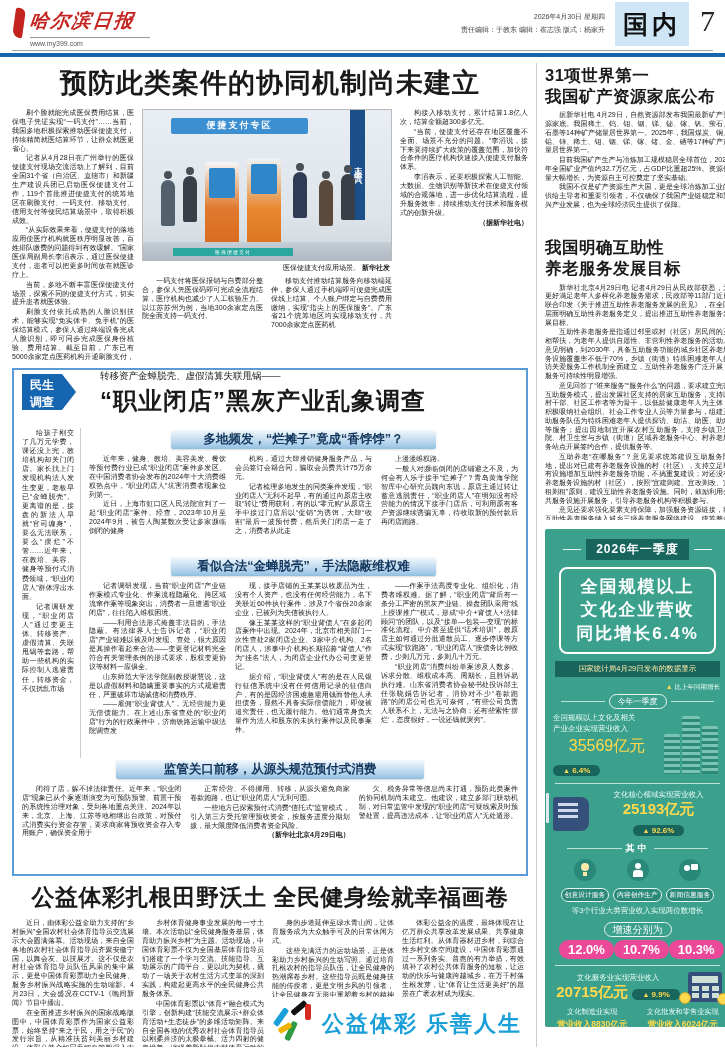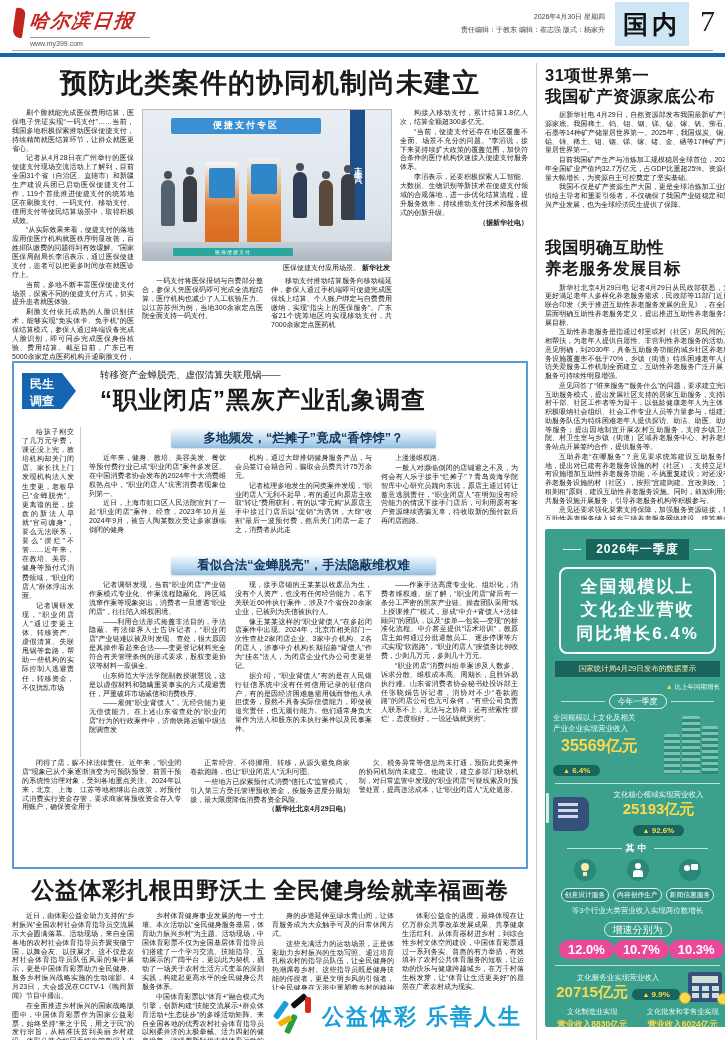--- a/index.html
+++ b/index.html
@@ -22,36 +22,36 @@
   .right-col{width:185px;border-left:1px solid #ccc;padding-left:8px;}
   p{margin:0 0 1px 0;text-indent:2em;text-align:justify;}
   .credit{text-align:right;text-indent:0;font-weight:bold;}
   
   .a1-title{font-size:27px;font-weight:bold;text-align:center;letter-spacing:1px;margin:2px 0 8px 0;}
   .a1-body{display:flex;gap:8px;font-size:7px;line-height:1.27;}
   .a1-c1{width:122px;height:252px;overflow:hidden;}
   .a1-mid{width:250px;}
   .a1-c4{width:128px;height:252px;overflow:hidden;}
   .photo{position:relative;width:250px;height:152px;background:linear-gradient(#e8eef4,#dde4ea 70%,#cfd6dc);overflow:hidden;border:1px solid #bbb;box-sizing:border-box;}
-  .ph-top{position:absolute;left:28px;top:8px;width:150px;height:16px;background:#3c8fd0;color:#fff;font-size:9px;font-weight:bold;display:flex;align-items:center;justify-content:center;letter-spacing:2px;border-radius:2px;}
+  .ph-top{position:absolute;left:28px;top:8px;width:137px;height:16px;background:#3c8fd0;color:#fff;font-size:9px;font-weight:bold;display:flex;align-items:center;justify-content:center;letter-spacing:2px;border-radius:2px;}
   .ph-side{position:absolute;right:26px;top:0;width:15px;height:110px;background:#1d4f8a;color:#fff;writing-mode:vertical-rl;font-size:9px;letter-spacing:2px;display:flex;align-items:center;justify-content:center;}
   .kiosk{position:absolute;width:34px;height:84px;border-radius:4px 4px 0 0;}
   .k1{left:62px;top:52px;background:linear-gradient(#f5f7f9,#e07a2e 55%,#d96a20);}
   .k2{left:104px;top:48px;background:linear-gradient(#eef3f7,#e8882f 60%,#dd7722);}
   .k-screen{position:absolute;left:4px;top:6px;width:26px;height:30px;background:#2f86c8;border-radius:2px;}
   .person{position:absolute;width:14px;height:46px;background:#3a3f47;border-radius:7px 7px 2px 2px;}
   .person:before{content:"";position:absolute;left:3px;top:-9px;width:8px;height:8px;border-radius:50%;background:#4a4f57;}
   .p1{left:18px;top:70px;background:#53616e;} .p2{left:40px;top:66px;} .p3{left:150px;top:62px;background:#2e3d55;} .p4{left:176px;top:70px;background:#5b4a3c;} .p5{left:198px;top:64px;}
   .ph-floor{position:absolute;left:0;bottom:0;width:100%;height:18px;background:linear-gradient(#c6ced6,#aeb8c2);}
   .ph-banner{position:absolute;left:30px;bottom:4px;width:120px;height:8px;background:#2aa8a0;border-radius:1px;color:#fff;font-size:5px;text-align:center;line-height:8px;letter-spacing:1px;}
   .caption{font-size:7px;text-align:right;margin:3px 2px 4px 0;}
   .caption b{font-weight:bold;}
   .a1-mid-text{height:76px;overflow:hidden;column-count:2;column-gap:8px;}
   
-  .inv{border:2px solid #5b9bd5;margin-top:0;padding:6px 8px;box-sizing:border-box;height:508px;overflow:hidden;position:relative;}
+  .inv{border:2px solid #5b9bd5;margin-top:7px;padding:0 8px;box-sizing:border-box;height:508px;overflow:hidden;position:relative;}
   .inv-head{position:relative;min-height:52px;}
   .badge{position:absolute;left:0;top:4px;width:40px;height:36px;background:#1565b0;color:#fff;font-weight:bold;font-size:12px;line-height:1.4;text-align:center;padding-top:3px;box-sizing:border-box;}
   .badge-arrow{position:absolute;left:40px;top:4px;width:14px;height:36px;background:#1565b0;clip-path:polygon(0 0,100% 50%,0 100%);}
   .kicker{margin-left:78px;font-size:9.5px;color:#222;}
   .inv-title{margin-left:78px;font-size:24px;font-weight:bold;letter-spacing:1px;margin-top:2px;}
   .inv-body{display:flex;gap:8px;margin-top:6px;}
   .intro-col{width:52px;font-size:7px;line-height:1.3;border-right:1px solid #ccc;padding-right:6px;height:330px;overflow:hidden;flex-shrink:0;}
   .inv-main{flex:1;}
   .subhead{width:62%;margin:2px auto 6px auto;height:19px;background:linear-gradient(#f3f9fd,#a9cde9 80%,#8fbede);border-radius:2px;display:flex;align-items:center;justify-content:center;font-size:12.5px;font-weight:bold;color:#12365c;box-shadow:0 1px 2px rgba(0,0,0,.15);}
   .sec-cols{display:flex;gap:9px;font-size:7px;line-height:1.27;margin-bottom:6px;}
@@ -88,21 +88,21 @@
   .headline-box{border:2px solid #fff;border-radius:8px;margin:7px 6px;padding:6px 4px;text-align:center;font-size:17px;font-weight:bold;line-height:1.4;letter-spacing:2px;}
   .src-bar{background:#17655c;color:#ffe9a8;font-size:7.5px;text-align:center;padding:3px 0;margin:0 2px;}
   .legend{text-align:right;font-size:6.5px;margin:6px 2px 2px 0;color:#eafaf5;}
   .tri{color:#ffd94d;font-size:7px;}
   .qlabel{display:flex;align-items:center;gap:4px;margin:2px 8px;}
   .qlabel:before,.qlabel:after{content:"";flex:1;height:1px;background:#bfe3d9;}
   .qlabel span{border:1px solid #e9f5f1;border-radius:9px;padding:1px 8px;font-size:8px;}
   .total-row{display:flex;margin-top:3px;}
   .total-left{width:108px;}
   .t-desc{font-size:7.5px;line-height:1.5;color:#eafaf5;}
-  .t-value{font-size:16px;font-weight:bold;color:#ffd94d;margin:2px 8px;}
+  .t-value{font-size:16px;font-weight:normal;color:#ffd94d;margin:2px 0;text-align:center;}
   .pill{display:inline-block;background:#17655c;border-radius:9px;padding:1px 10px;font-size:8px;color:#ffd94d;font-weight:bold;}
   .buildings{position:relative;width:58px;height:62px;margin-left:3px;}
   .bld{position:absolute;bottom:0;background:repeating-linear-gradient(#79c4b2 0 3px,#2e8a77 3px 6px);border-radius:2px 2px 0 0;}
   .b1{left:0;width:16px;height:40px;} .b2{left:18px;width:18px;height:58px;} .b3{left:38px;width:16px;height:48px;}
   .divider{height:1px;background:#bfe3d9;margin:6px 2px;}
   .core-row{display:flex;align-items:center;gap:6px;}
   .book{position:relative;width:36px;height:34px;background:#35507a;border-radius:3px 8px 8px 3px;flex-shrink:0;}
   .book:before{content:"";position:absolute;left:5px;top:6px;width:20px;height:3px;background:#cfd9ea;box-shadow:0 6px 0 #cfd9ea,0 12px 0 #cfd9ea;}
   .pencil{position:absolute;left:-7px;top:-4px;width:3px;height:30px;background:#e4e9ef;border-radius:1px;}
   .core-right{text-align:center;flex:1;}
@@ -262,20 +262,21 @@
                   <p>据介绍，“职业背债人”有的是在人民银行征信系统中没有任何信用记录的征信白户，有的是因经济困难急需用钱而替他人承担债务，显然不具备实际偿债能力，即便被追究责任，也无履行能力。他们通常身负大量作为法人和股东的未执行案件以及民事案件。</p>
                 </div>
               <div>
                   <p>——作案手法高度专业化、组织化，消费者维权难。据了解，“职业闭店”背后有一条分工严密的黑灰产业链。操盘团队采用“线上授课推广”模式，形成“中介+背债人+法律顾问”的团队，以及“接单—包装—变现”的标准化流程。中介甚至提供“话术培训”，教原店主如何通过分批遣散员工、逐步停课等方式实现“软跑路”，“职业闭店人”按债务比例收费，少则几万元，多则几十万元。</p>
                   <p>“职业闭店”消费纠纷单案涉及人数多、诉求分散、维权成本高、周期长，且胜诉易执行难。山东省消费者协会秘书处投诉部主任张晓娟告诉记者，消协对不少“卷款跑路”的闭店公司也无可奈何，“有些公司负责人联系不上，无法与之协商；还有些索性‘摆烂’，态度很好，一说还钱就哭穷”。</p>
                 </div>
             </div>
           </div>
         </div>
         <div class="inv-bottom">
+          <div class="subhead">监管关口前移，从源头规范预付式消费</div>
           <div class="sec-cols secC">
             <div>
                 <p>闭得了店，躲不掉法律责任。近年来，“职业闭店”现象已从个案逐渐演变为可预防预警、前置干预的系统性治理对象，受到各地重点关注。2024年以来，北京、上海、江苏等地相继出台政策，对预付式消费实行资金存管，要求商家将预收资金存入专用账户，确保资金用于</p>
               </div>
             <div>
               <div>
                   <p>正常经营、不得挪用、转移，从源头避免商家卷款跑路，也让“职业闭店人”无利可图。</p>
                   <p>一些地方已探索预付式消费“信托式”监管模式，引入第三方受托管理预收资金，按服务进度分期划拨，最大限度降低消费者资金风险。</p>
                 </div>
               <p class="credit">（新华社北京4月29日电）</p>

